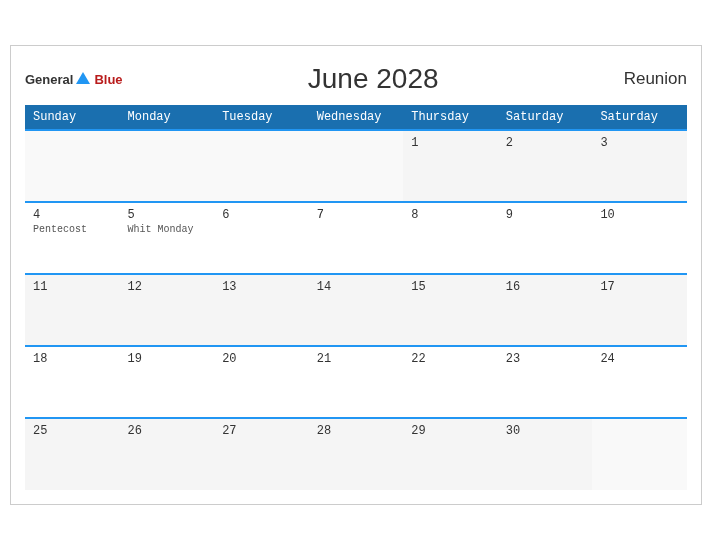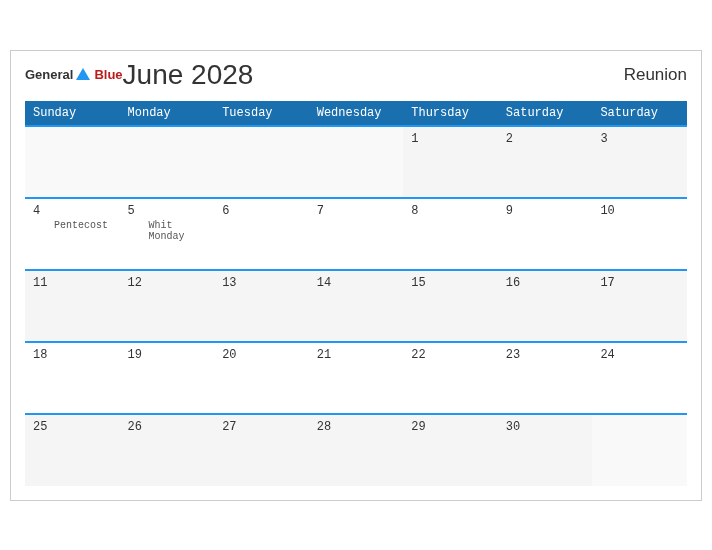--- a/index.html
+++ b/index.html
@@ -9,21 +9,21 @@
       width: 712px;
       height: 550px;
       display: flex;
       align-items: center;
       justify-content: center;
     }
     .calendar-container {
       width: 692px;
       background: #fff;
       border: 1px solid #ccc;
-      padding: 8px 14px 14px;
+      padding: 17px 14px 14px;
     }
     .header {
       display: flex;
       align-items: center;
       justify-content: space-between;
       margin-bottom: 10px;
     }
     .logo {
       display: flex;
       align-items: center;
@@ -45,21 +45,21 @@
       border-left: 7px solid transparent;
       border-right: 7px solid transparent;
       border-bottom: 12px solid #2196F3;
       margin-left: 1px;
       margin-top: -2px;
     }
     .month-title {
       font-size: 28px;
       color: #333;
       font-weight: normal;
-      text-align: left;
+      text-align: center;
       flex: 1;
     }
     .region {
       font-size: 17px;
       color: #333;
       min-width: 60px;
       text-align: right;
     }
     .calendar-table {
       width: 100%;
@@ -92,21 +92,20 @@
     .day-number {
       font-size: 12px;
       color: #333;
       display: block;
       margin-bottom: 2px;
     }
     .event-label {
       font-size: 10px;
       color: #555;
       display: block;
-      margin-left: 21px;
     }
     .empty-cell {
       background: #f9f9f9;
     }
     tbody tr:nth-child(odd) {
       background-color: #f5f5f5;
     }
     tbody tr:nth-child(even) {
       background-color: #ffffff;
     }

